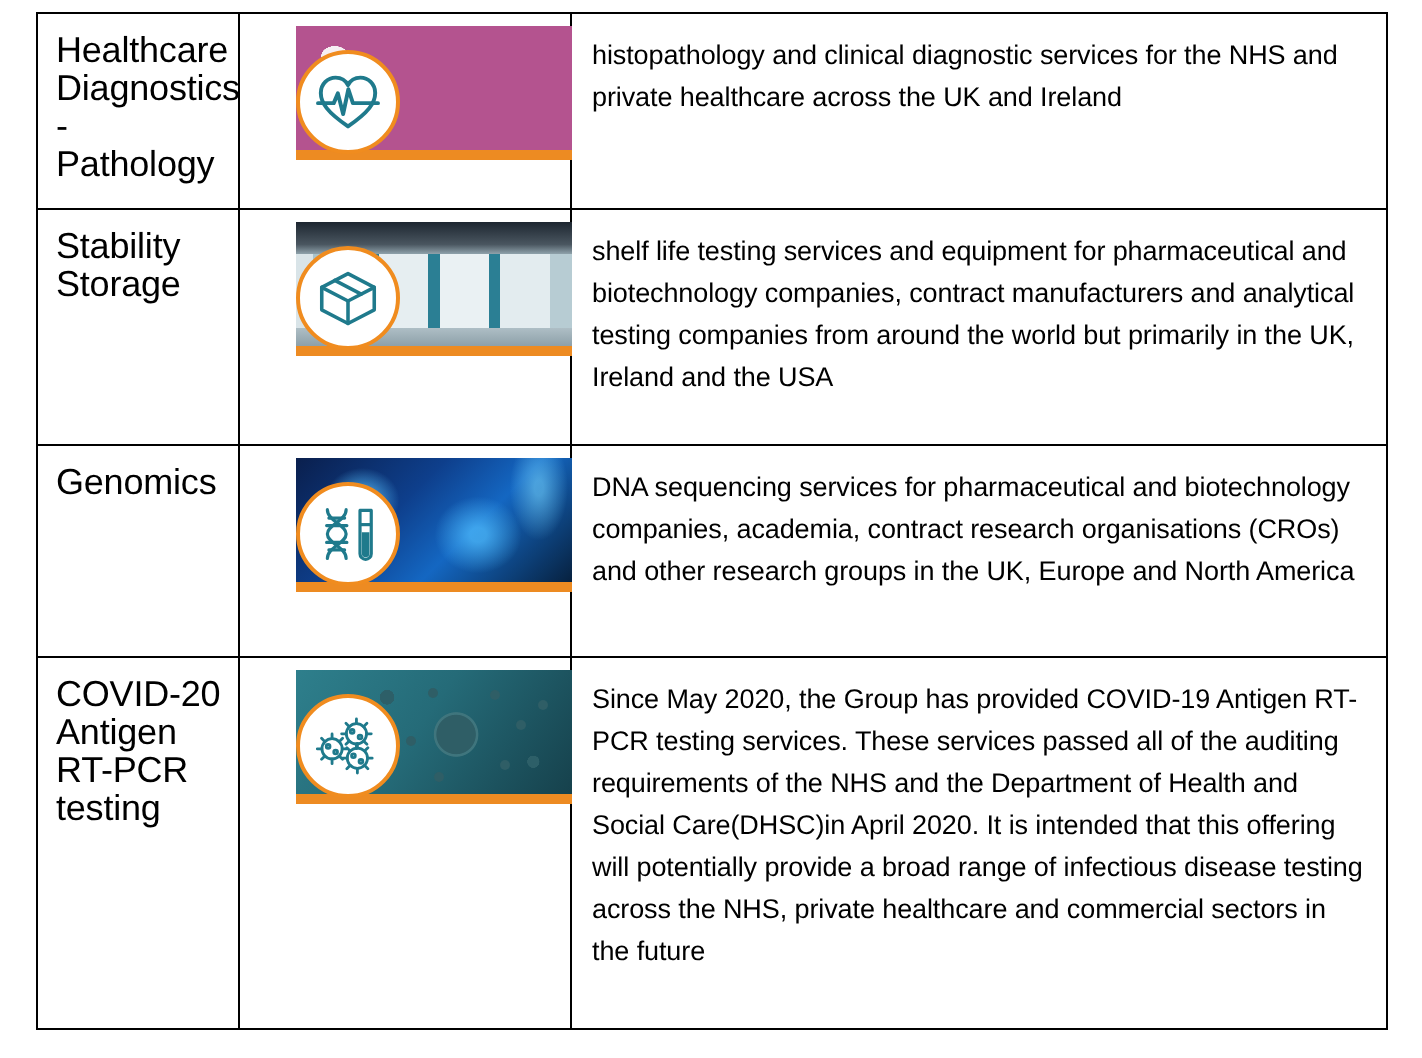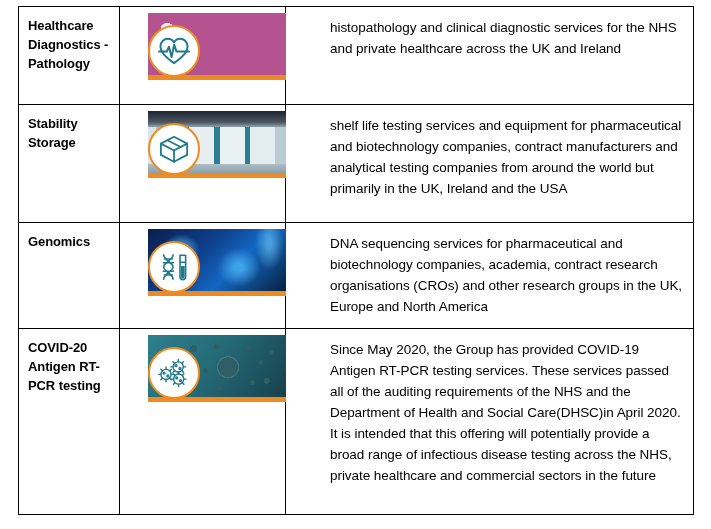--- a/index.html
+++ b/index.html
@@ -35,33 +35,32 @@
     border: 1px solid #000000;
     vertical-align: top;
     padding: 0;
   }
 
   .col-name   { width: 101px; }
   .col-image  { width: 166px; }
   .col-desc   { width: 408px; }
 
   .svc-name {
-    font-weight: bold;
-    font-size: 13px;
+    font-weight: normal;
+    font-size: 18px;
     line-height: 19px;
     padding: 9px 6px 10px 9px;
     letter-spacing: -0.1px;
   }
 
   .svc-desc {
     font-size: 13.5px;
     line-height: 21px;
     padding: 10px 8px 10px 10px;
     letter-spacing: -0.05px;
-    margin-left: 34px;
   }
 
   .img-cell-inner {
     position: relative;
     padding: 6px 6px 6px 8px;
     height: 100%;
     box-sizing: border-box;
   }
 
   

